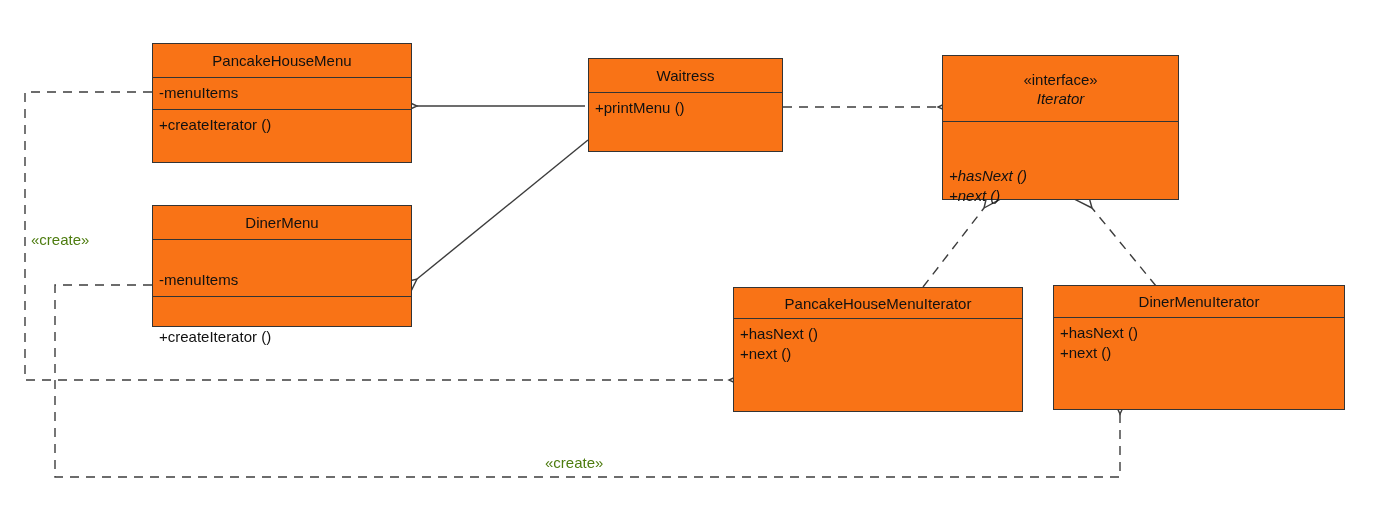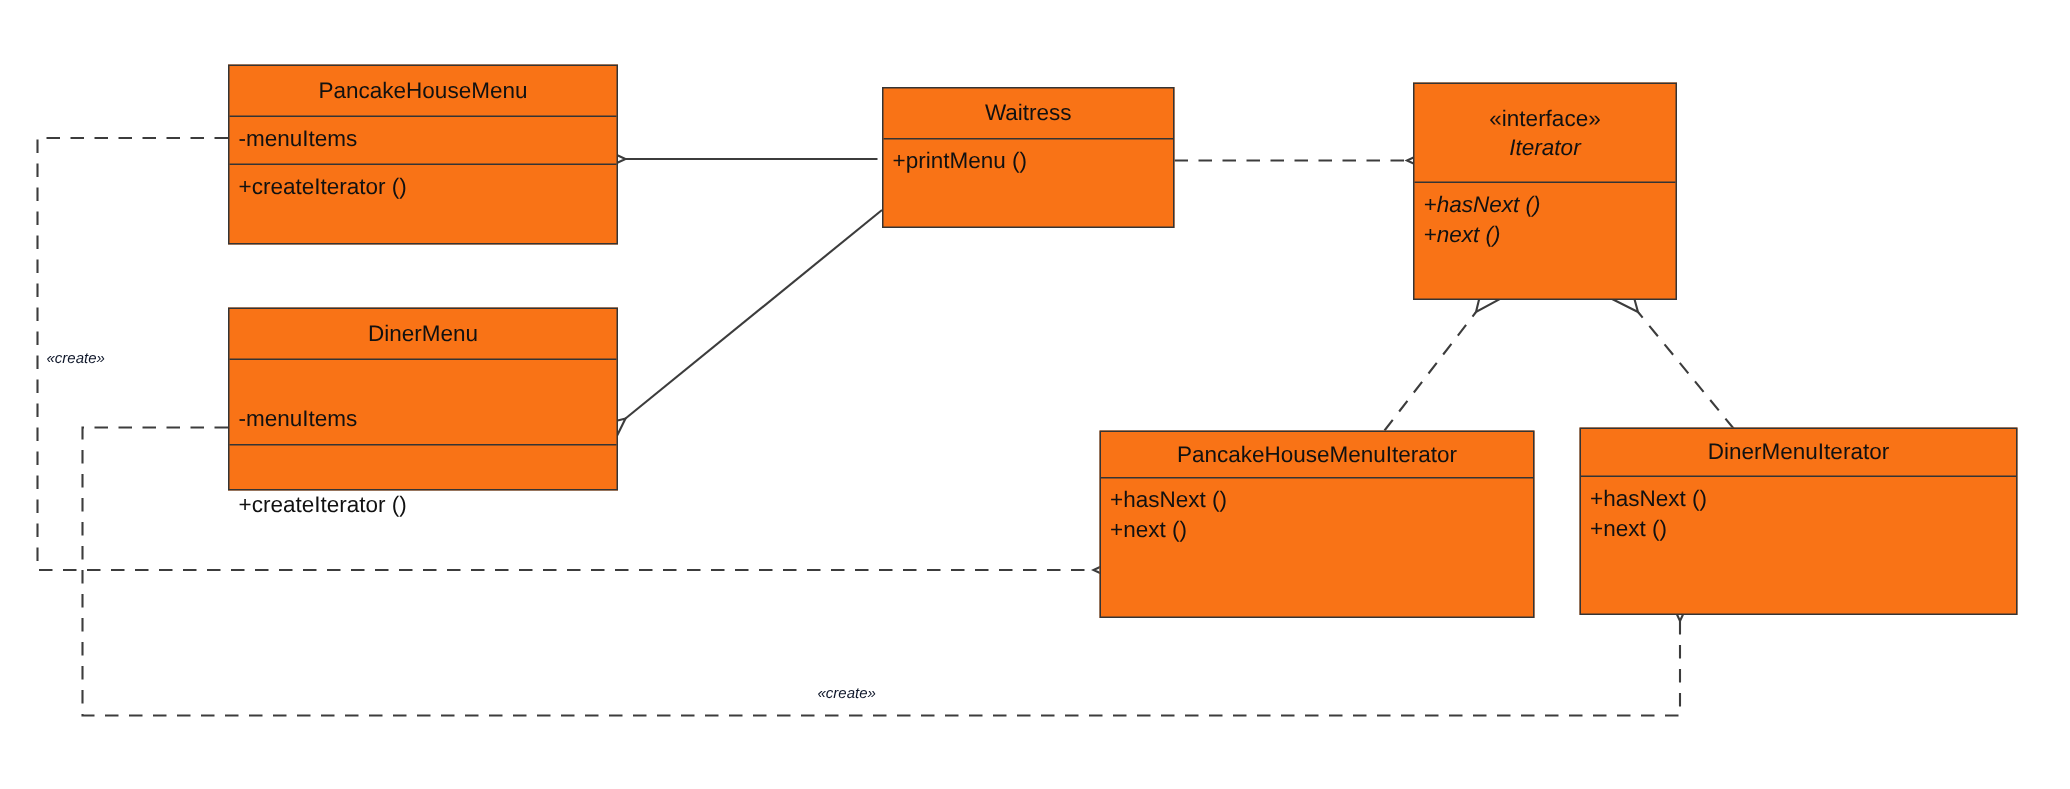--- a/index.html
+++ b/index.html
@@ -37,26 +37,25 @@
     padding: 5px 6px 14px 6px;
     font-size: 15px;
     line-height: 20px;
     flex: 0 0 auto;
     box-sizing: border-box;
   }
   .uml-compartment.last { border-bottom: none; flex: 1 1 auto; }
   .italic { font-style: italic; }
   .create-label {
     position: absolute;
-    font-size: 10px;
+    font-size: 15px;
     line-height: 18px;
-    color: #0f172a;
+    color: #4d7c0f;
     z-index: 3;
     white-space: nowrap;
-    font-style: italic;
   }
   #connector-layer {
     position: absolute;
     left: 0; top: 0;
     width: 1380px; height: 526px;
     z-index: 1;
     pointer-events: none;
   }
   #connector-layer path.link {
     fill: none;
@@ -115,21 +114,21 @@
 
   <div class="uml-class" style="left:588px; top:58px; width:195px; height:94px;">
     <div class="uml-title" style="height:34px;">
       <span>Waitress</span>
     </div>
     <div class="uml-compartment last">
       <div>+printMenu ()</div>
     </div>
   </div>
 
-  <div class="uml-class" style="left:942px; top:55px; width:176px; height:145px;">
+  <div class="uml-class" style="left:942px; top:55px; width:237px; height:145px;gap:39px;">
     <div class="uml-title" style="height:66px;">
       <span>«interface»</span>
       <span class="italic">Iterator</span>
     </div>
     <div class="uml-compartment last italic">
       <div>+hasNext ()</div>
       <div>+next ()</div>
     </div>
   </div>
 

